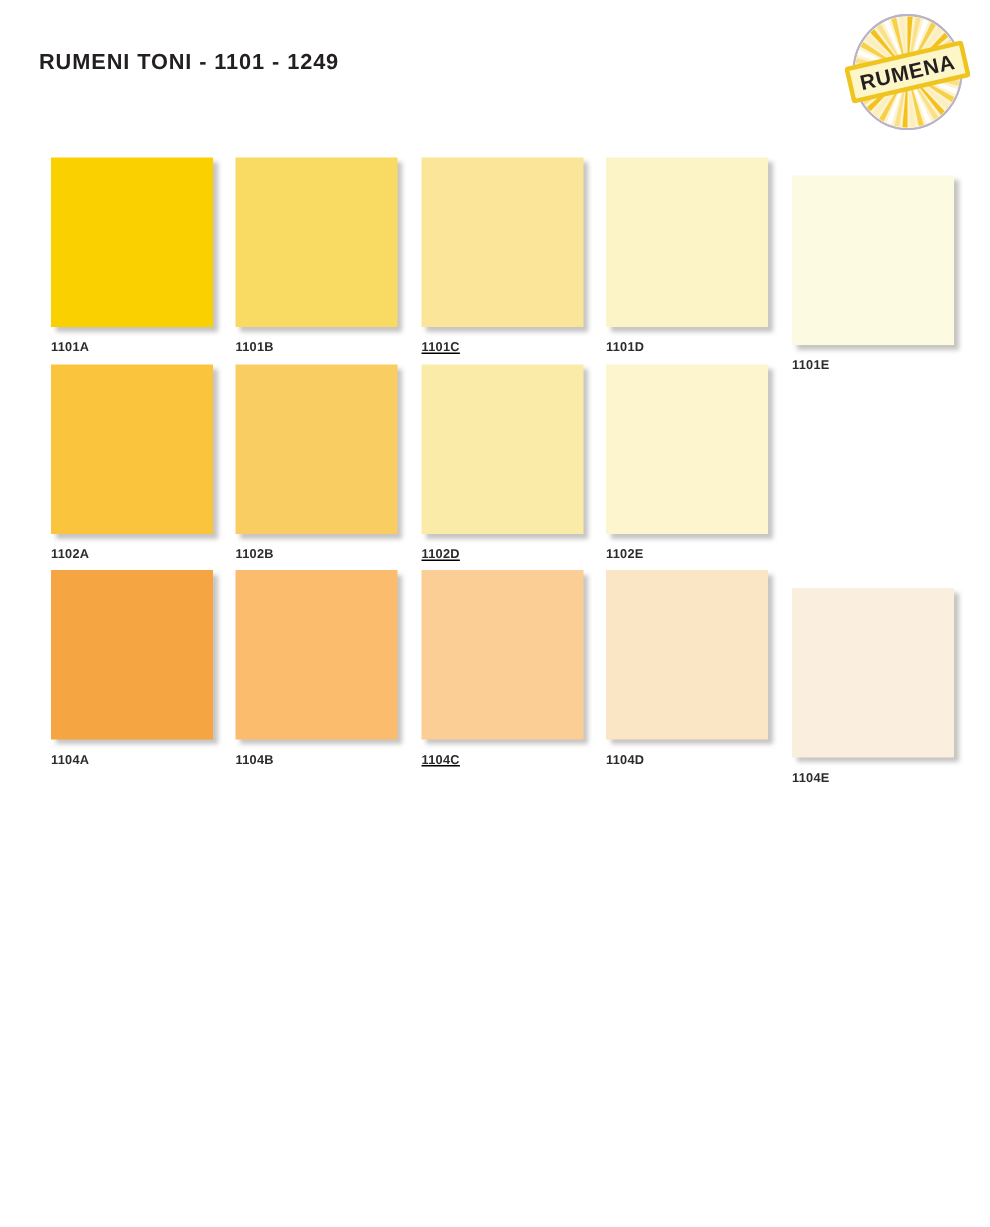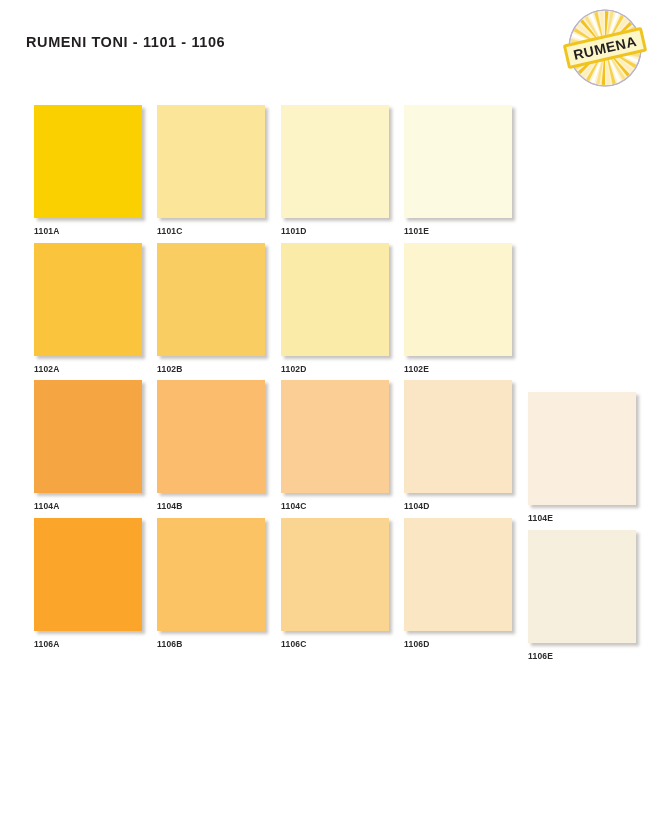--- a/index.html
+++ b/index.html
@@ -55,21 +55,21 @@
     position: relative;
     height: 137.5px;
   }
   .swatch-cell {
     position: absolute;
     top: 10px;
     width: 108px;
   }
   .swatch-cell:nth-child(1) { left: 34px; }
   .swatch-cell:nth-child(2) { left: 157px; }
-  .swatch-cell:nth-child(3) { left: 281px; }
+  .swatch-cell:nth-child(3) { left: 281px; text-decoration: underline; }
   .swatch-cell:nth-child(4) { left: 404px; }
   .swatch-cell:nth-child(5) { left: 528px; margin-top: 12px; }
 
   .swatch-chip {
     width: 108px;
     height: 113px;
     box-shadow: 3px 3px 3px rgba(120,115,110,0.42);
   }
   .swatch-label {
     margin-top: 8px;
@@ -78,21 +78,21 @@
     font-weight: bold;
     color: #2b2b2b;
     letter-spacing: 0.2px;
   }
 </style>
 </head>
 <body>
 
 <div id="header">
 
-  <div id="page-title">RUMENI TONI - 1101 - 1106</div>
+  <div id="page-title">RUMENI TONI - 1101 - 1249</div>
 
   <div id="logo">
     <svg width="88" height="84" viewBox="0 0 88 84" xmlns="http://www.w3.org/2000/svg">
       <g>
         <ellipse cx="44" cy="42" rx="36" ry="38" fill="#fdf3cc" stroke="#b9b3c9" stroke-width="1.2"></ellipse>
         <g id="rays">
             <path d="M44,42 L79.00,42.00 L78.83,45.60 Z" fill="#f3c01d"></path>
             <path d="M44,42 L78.57,47.79 L77.87,51.31 Z" fill="#fbe08a"></path>
             <path d="M44,42 L77.29,53.43 L76.08,56.80 Z" fill="#ffffff"></path>
             <path d="M44,42 L75.19,58.80 L73.49,61.92 Z" fill="#f7d04a"></path>
@@ -144,20 +144,24 @@
 
 </div>
 
 <div id="swatch-grid">
     <div class="swatch-row">
       <div class="swatch-cell">
         <div class="swatch-chip" style="background: rgb(251, 208, 0);"></div>
         <div class="swatch-label">1101A</div>
       </div>
       <div class="swatch-cell">
+        <div class="swatch-chip" style="background: rgb(249, 218, 99);"></div>
+        <div class="swatch-label">1101B</div>
+      </div>
+      <div class="swatch-cell">
         <div class="swatch-chip" style="background: rgb(250, 229, 153);"></div>
         <div class="swatch-label">1101C</div>
       </div>
       <div class="swatch-cell">
         <div class="swatch-chip" style="background: rgb(252, 244, 198);"></div>
         <div class="swatch-label">1101D</div>
       </div>
       <div class="swatch-cell">
         <div class="swatch-chip" style="background: rgb(253, 250, 226);"></div>
         <div class="swatch-label">1101E</div>
@@ -196,35 +200,13 @@
       </div>
       <div class="swatch-cell">
         <div class="swatch-chip" style="background: rgb(250, 229, 196);"></div>
         <div class="swatch-label">1104D</div>
       </div>
       <div class="swatch-cell">
         <div class="swatch-chip" style="background: rgb(250, 238, 223);"></div>
         <div class="swatch-label">1104E</div>
       </div>
     </div>
-    <div class="swatch-row">
-      <div class="swatch-cell">
-        <div class="swatch-chip" style="background: rgb(251, 165, 43);"></div>
-        <div class="swatch-label">1106A</div>
-      </div>
-      <div class="swatch-cell">
-        <div class="swatch-chip" style="background: rgb(251, 195, 99);"></div>
-        <div class="swatch-label">1106B</div>
-      </div>
-      <div class="swatch-cell">
-        <div class="swatch-chip" style="background: rgb(250, 213, 146);"></div>
-        <div class="swatch-label">1106C</div>
-      </div>
-      <div class="swatch-cell">
-        <div class="swatch-chip" style="background: rgb(250, 230, 194);"></div>
-        <div class="swatch-label">1106D</div>
-      </div>
-      <div class="swatch-cell">
-        <div class="swatch-chip" style="background: rgb(247, 239, 222);"></div>
-        <div class="swatch-label">1106E</div>
-      </div>
-    </div>
   </div>
 
 </body></html>

